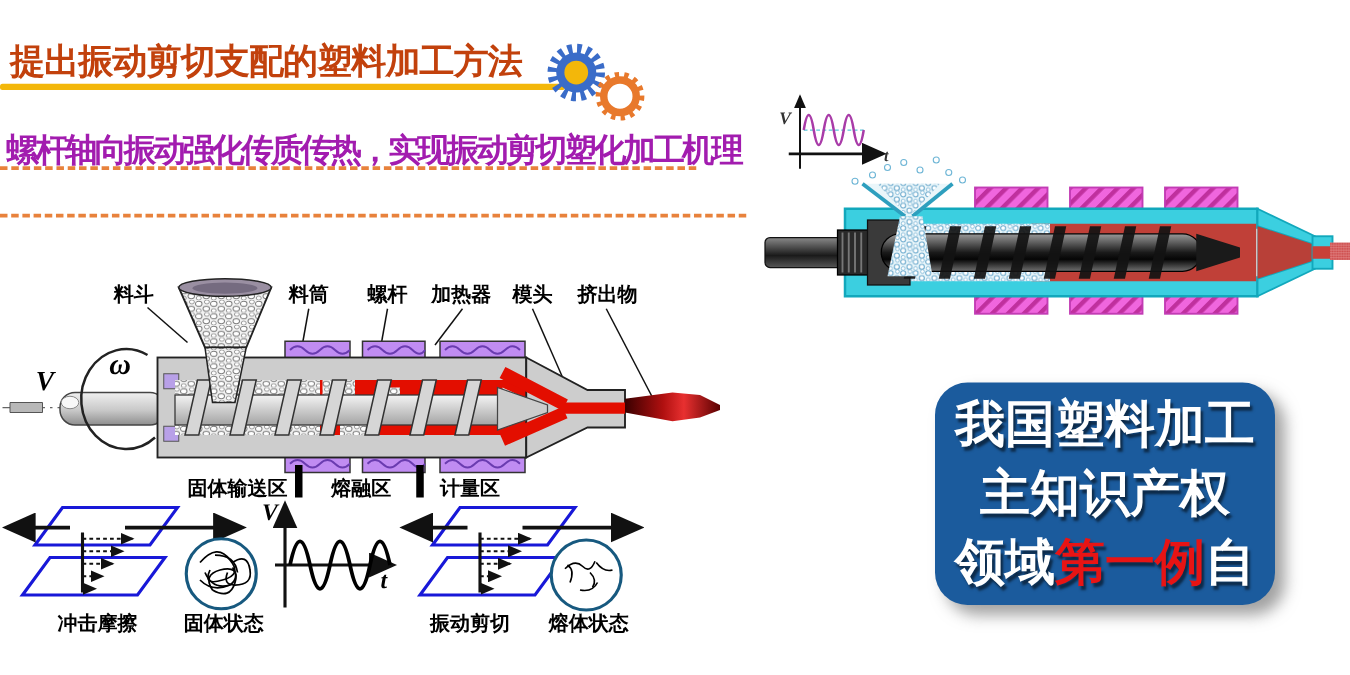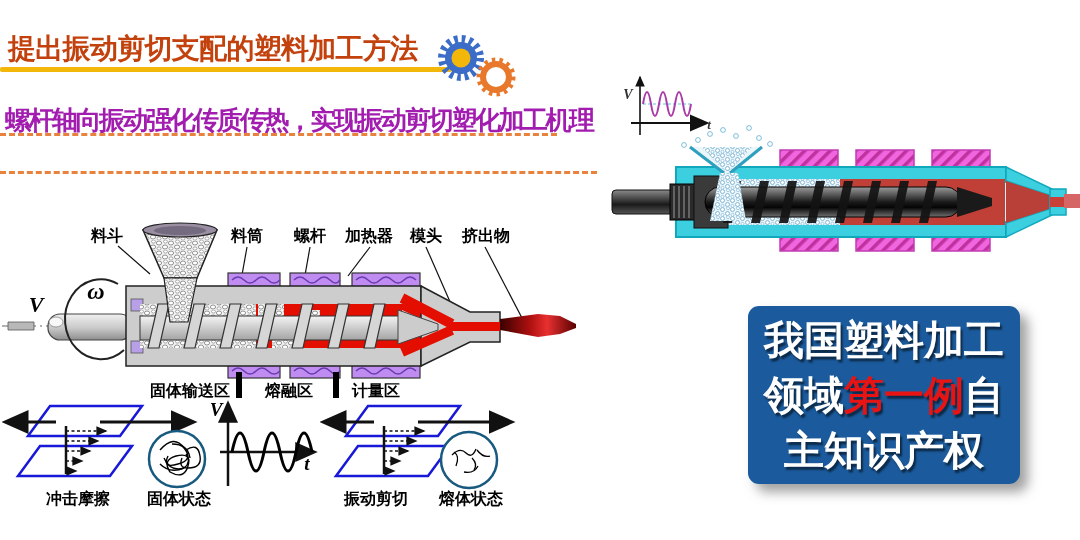--- a/index.html
+++ b/index.html
@@ -11,21 +11,21 @@
   .gears{position:absolute;left:428px;top:26px;}
   .bullet{position:absolute;left:5px;color:#a21caf;font-size:26px;font-weight:bold;
           letter-spacing:-2.5px;white-space:nowrap;}
   .bullet1{top:103px;}
   .bullet2{top:140px;}
   .dash-div{position:absolute;height:0;border-top:3px dashed #E8823C;}
   .dash1{left:0;top:133px;width:557px;}
   .dash2{left:0;top:171px;width:597px;}
   .svg-abs{position:absolute;}
   .claim-box{position:absolute;left:748px;top:306px;width:272px;height:178px;
-             background:#1B5B9D;border-radius:11px;
+             background:#1B5B9D;border-radius:26px;
              box-shadow:8px 8px 12px rgba(110,110,110,0.65);
              display:flex;flex-direction:column;justify-content:center;align-items:center;
              color:#ffffff;font-size:40px;font-weight:bold;line-height:55px;
              text-shadow:2px 3px 2px rgba(0,0,0,0.55);white-space:nowrap;}
   .claim-red{color:#E81414;}
   svg text{font-family:"Liberation Sans",sans-serif;}
   svg text.serifit{font-family:"Liberation Serif",serif;font-style:italic;font-weight:bold;}
 </style>
 </head>
 <body>
@@ -330,17 +330,17 @@
       <circle cx="126" cy="73" r="2.4"></circle>
         <circle cx="139" cy="65" r="2.4"></circle>
         <circle cx="149" cy="75" r="2.4"></circle>
       <circle cx="160" cy="81" r="2.4"></circle>
         <circle cx="74" cy="82" r="2.4"></circle>
     </g>
   </svg>
 
   <div class="claim-box">
     <div>我国塑料加工</div>
+    <div>主知识产权</div>
     <div><span>领域</span><span class="claim-red">第一例</span><span>自</span></div>
-    <div>主知识产权</div>
   </div>
 
 </div>
 
 </body></html>

